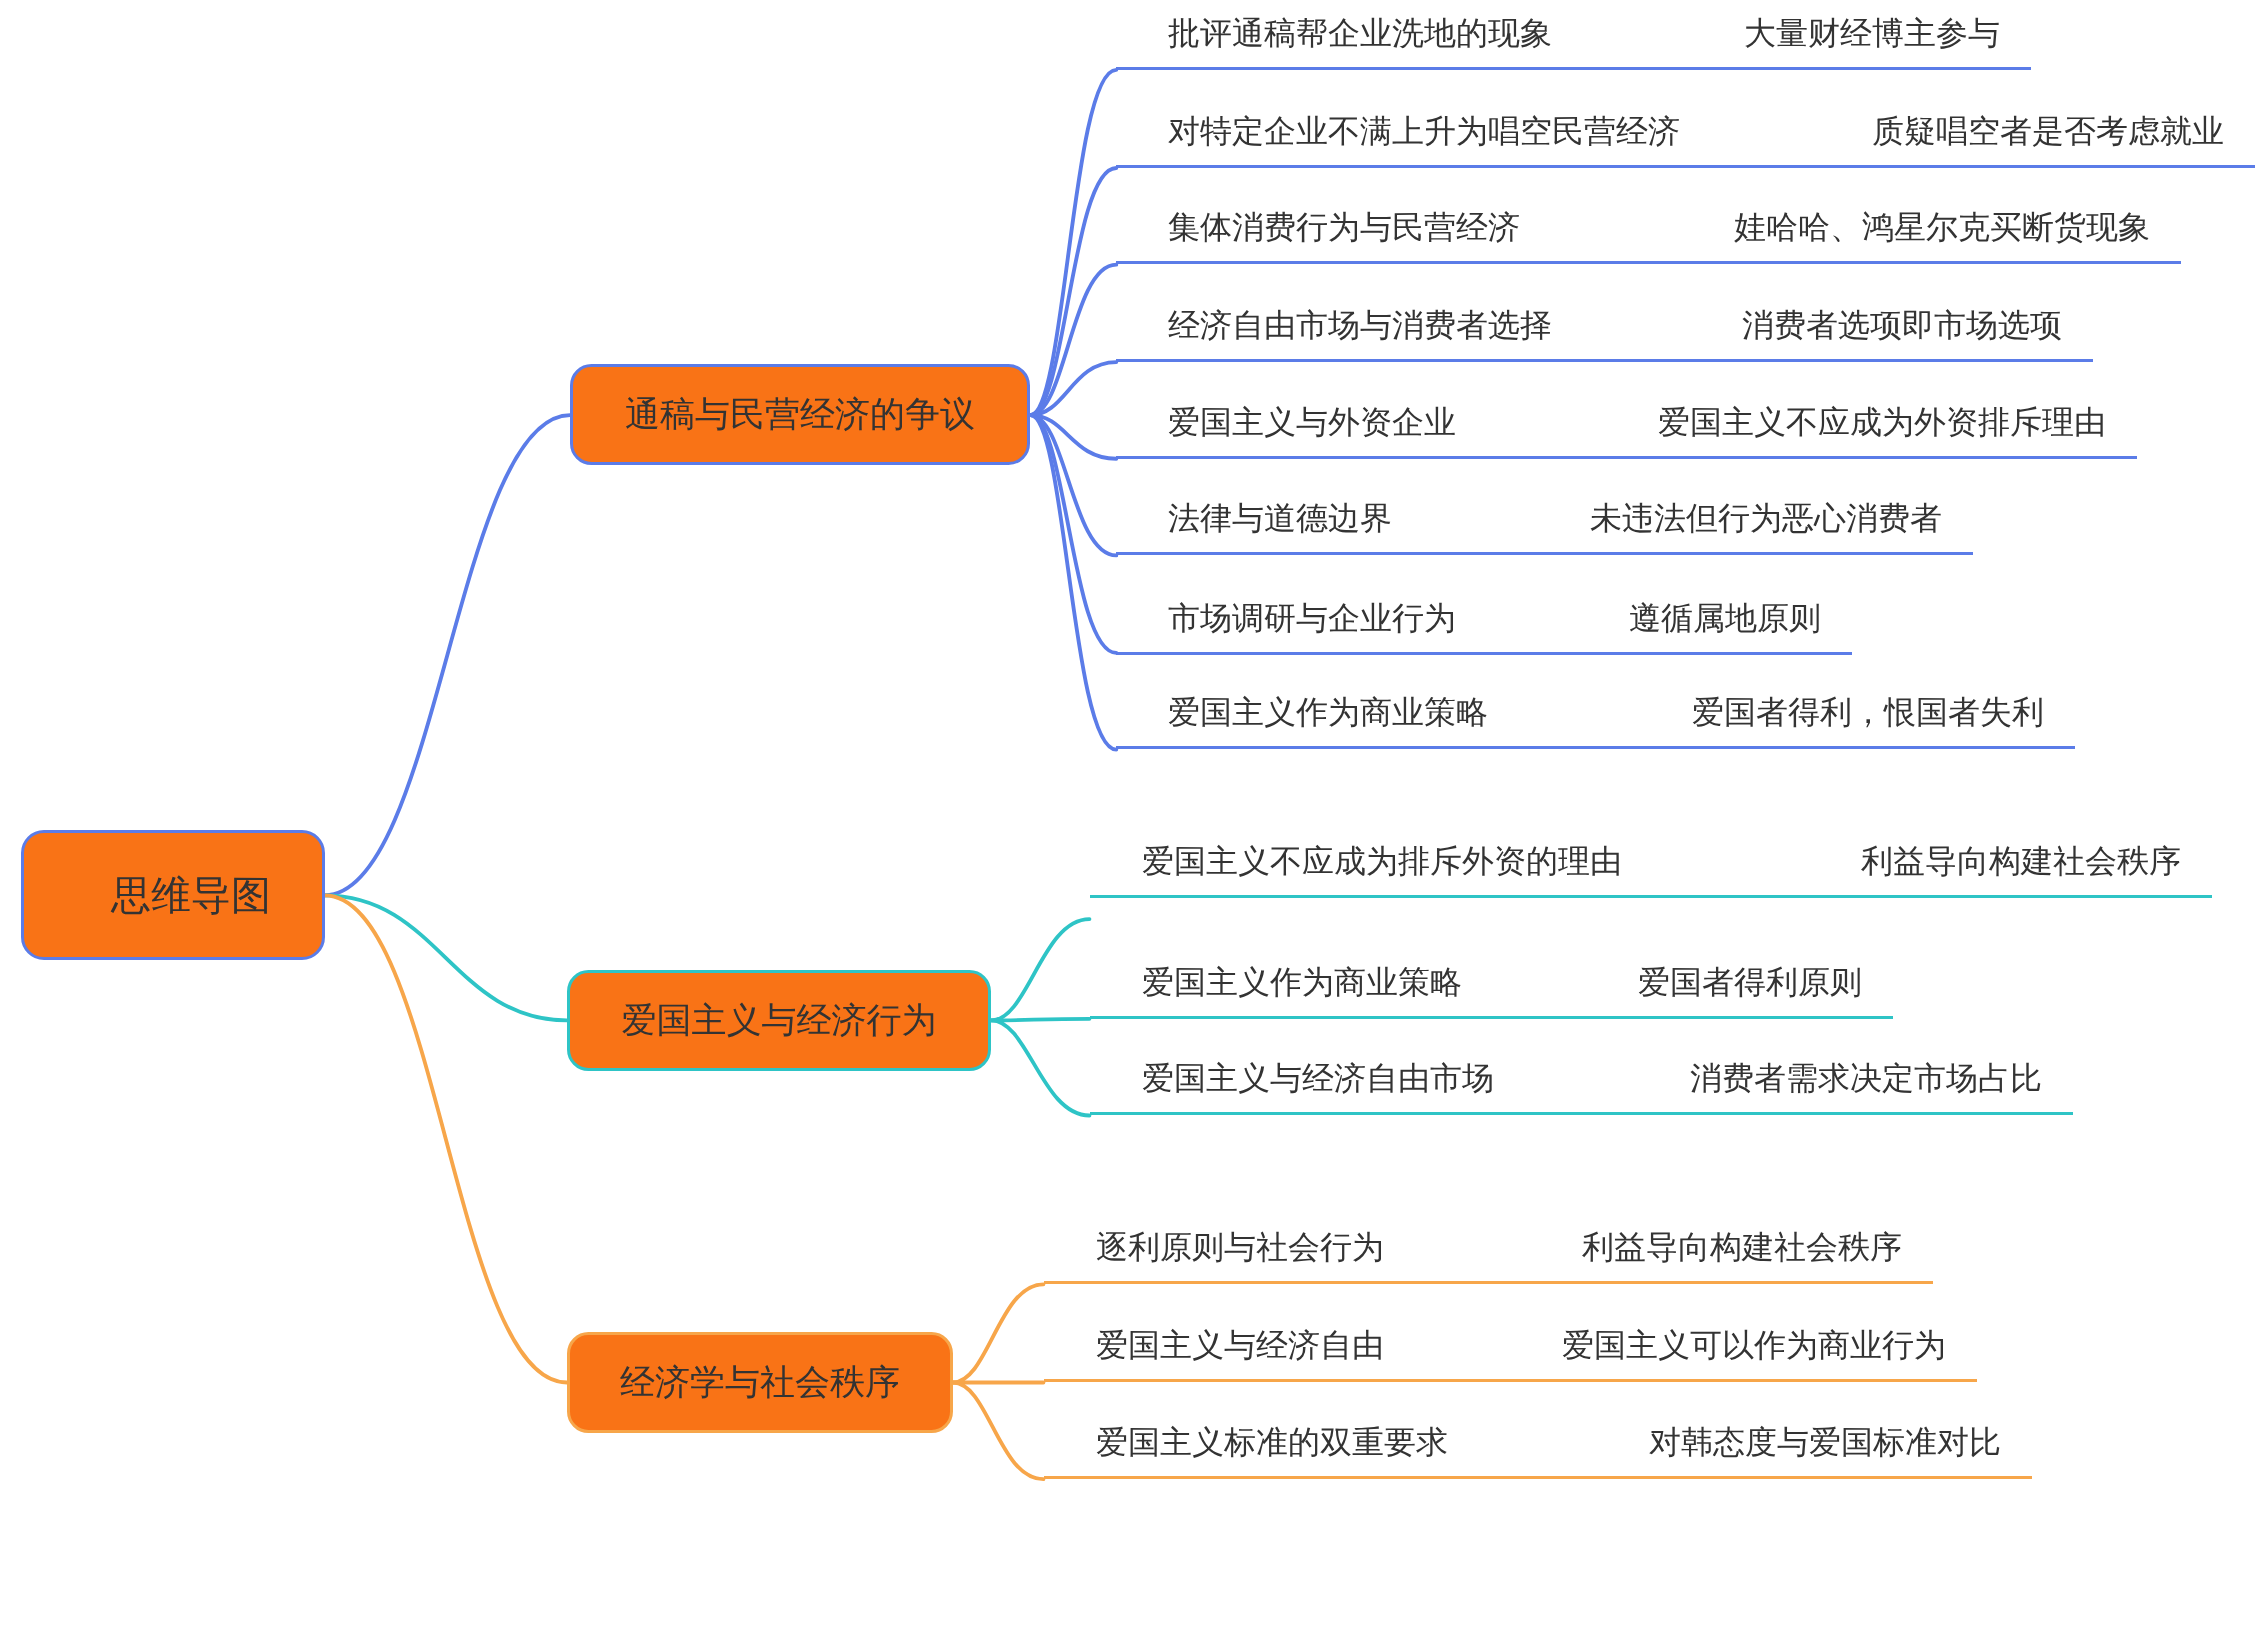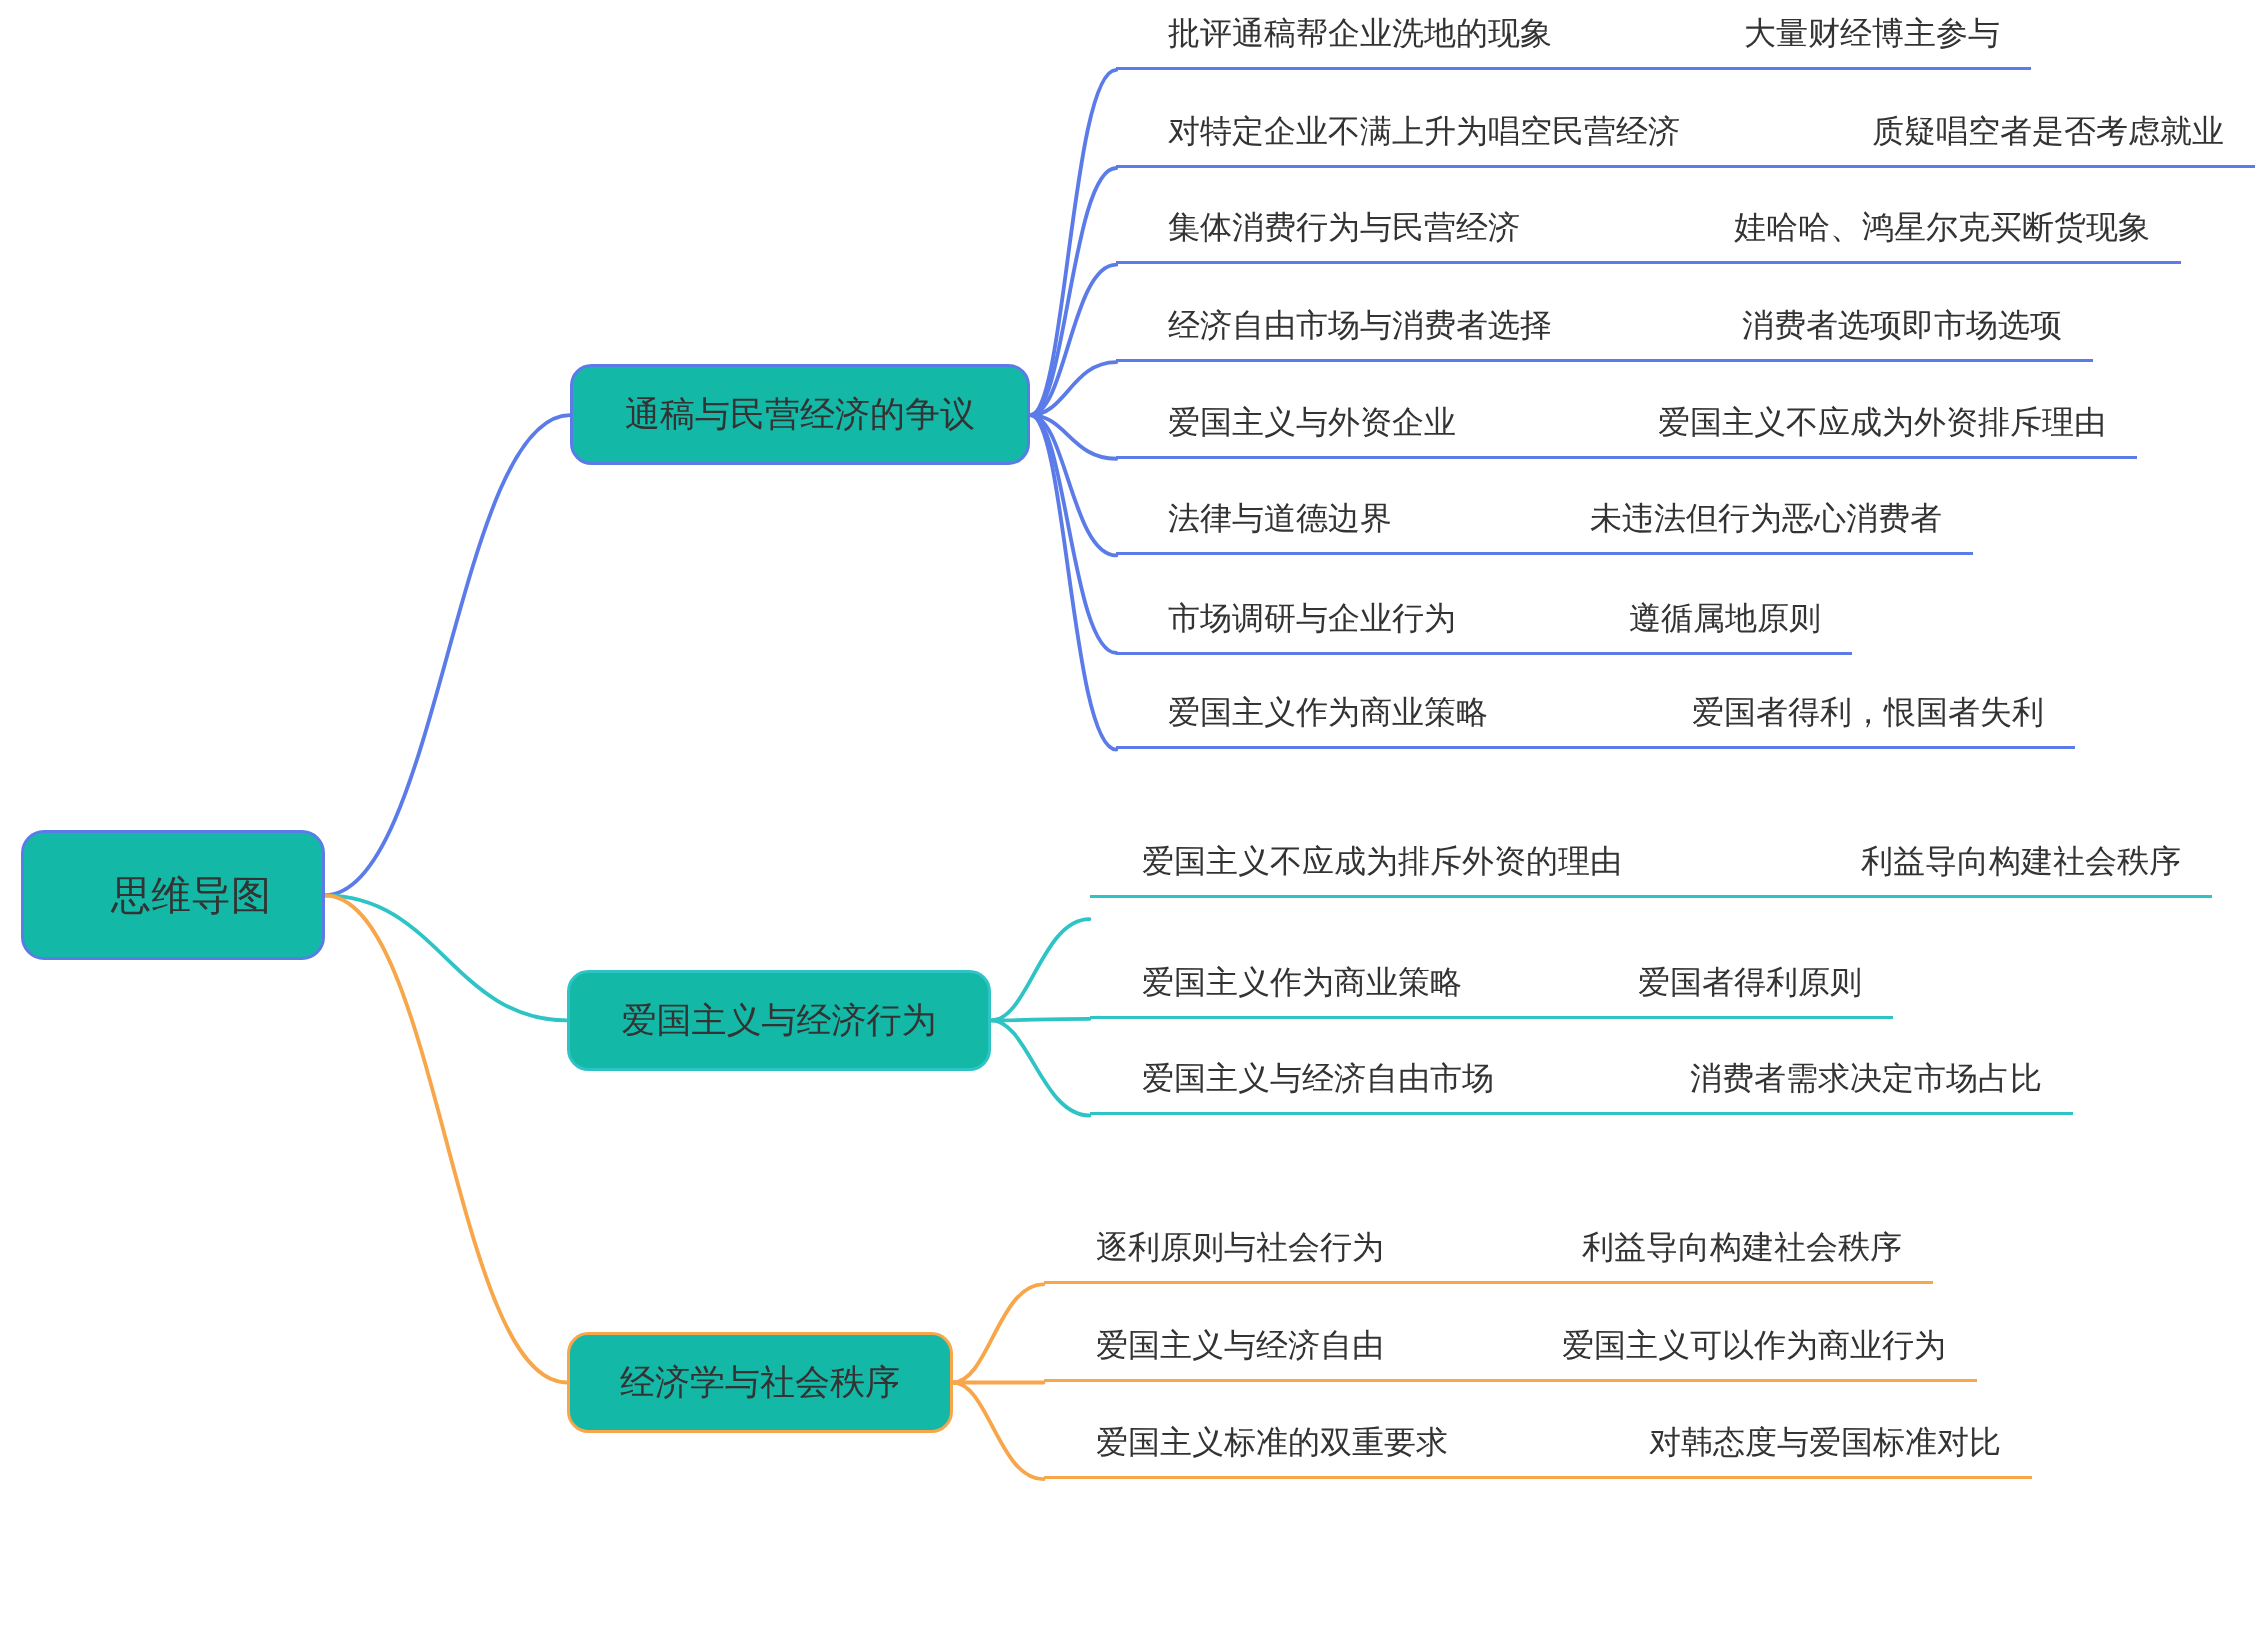--- a/index.html
+++ b/index.html
@@ -14,21 +14,21 @@
   }
   svg.connectors { position: absolute; left: 0; top: 0; }
   svg.connectors path { fill: none; stroke-width: 5px; stroke-linecap: round; }
   .s-blue   { stroke: #5B7CE8; }
   .s-teal   { stroke: #2EC4C6; }
   .s-orange { stroke: #F7A64A; }
 
   .node {
     position: absolute;
     box-sizing: border-box;
-    background: #14b8a6;
+    background: #f97316;
     display: flex;
     align-items: center;
     justify-content: center;
     white-space: nowrap;
     z-index: 2;
   }
   .root {
     left: 21px; top: 830px; width: 304px; height: 130px;
     border: 3.8px solid #5B7CE8; border-radius: 23px;
     font-size: 40px; font-weight: 500; padding-left: 36px;

